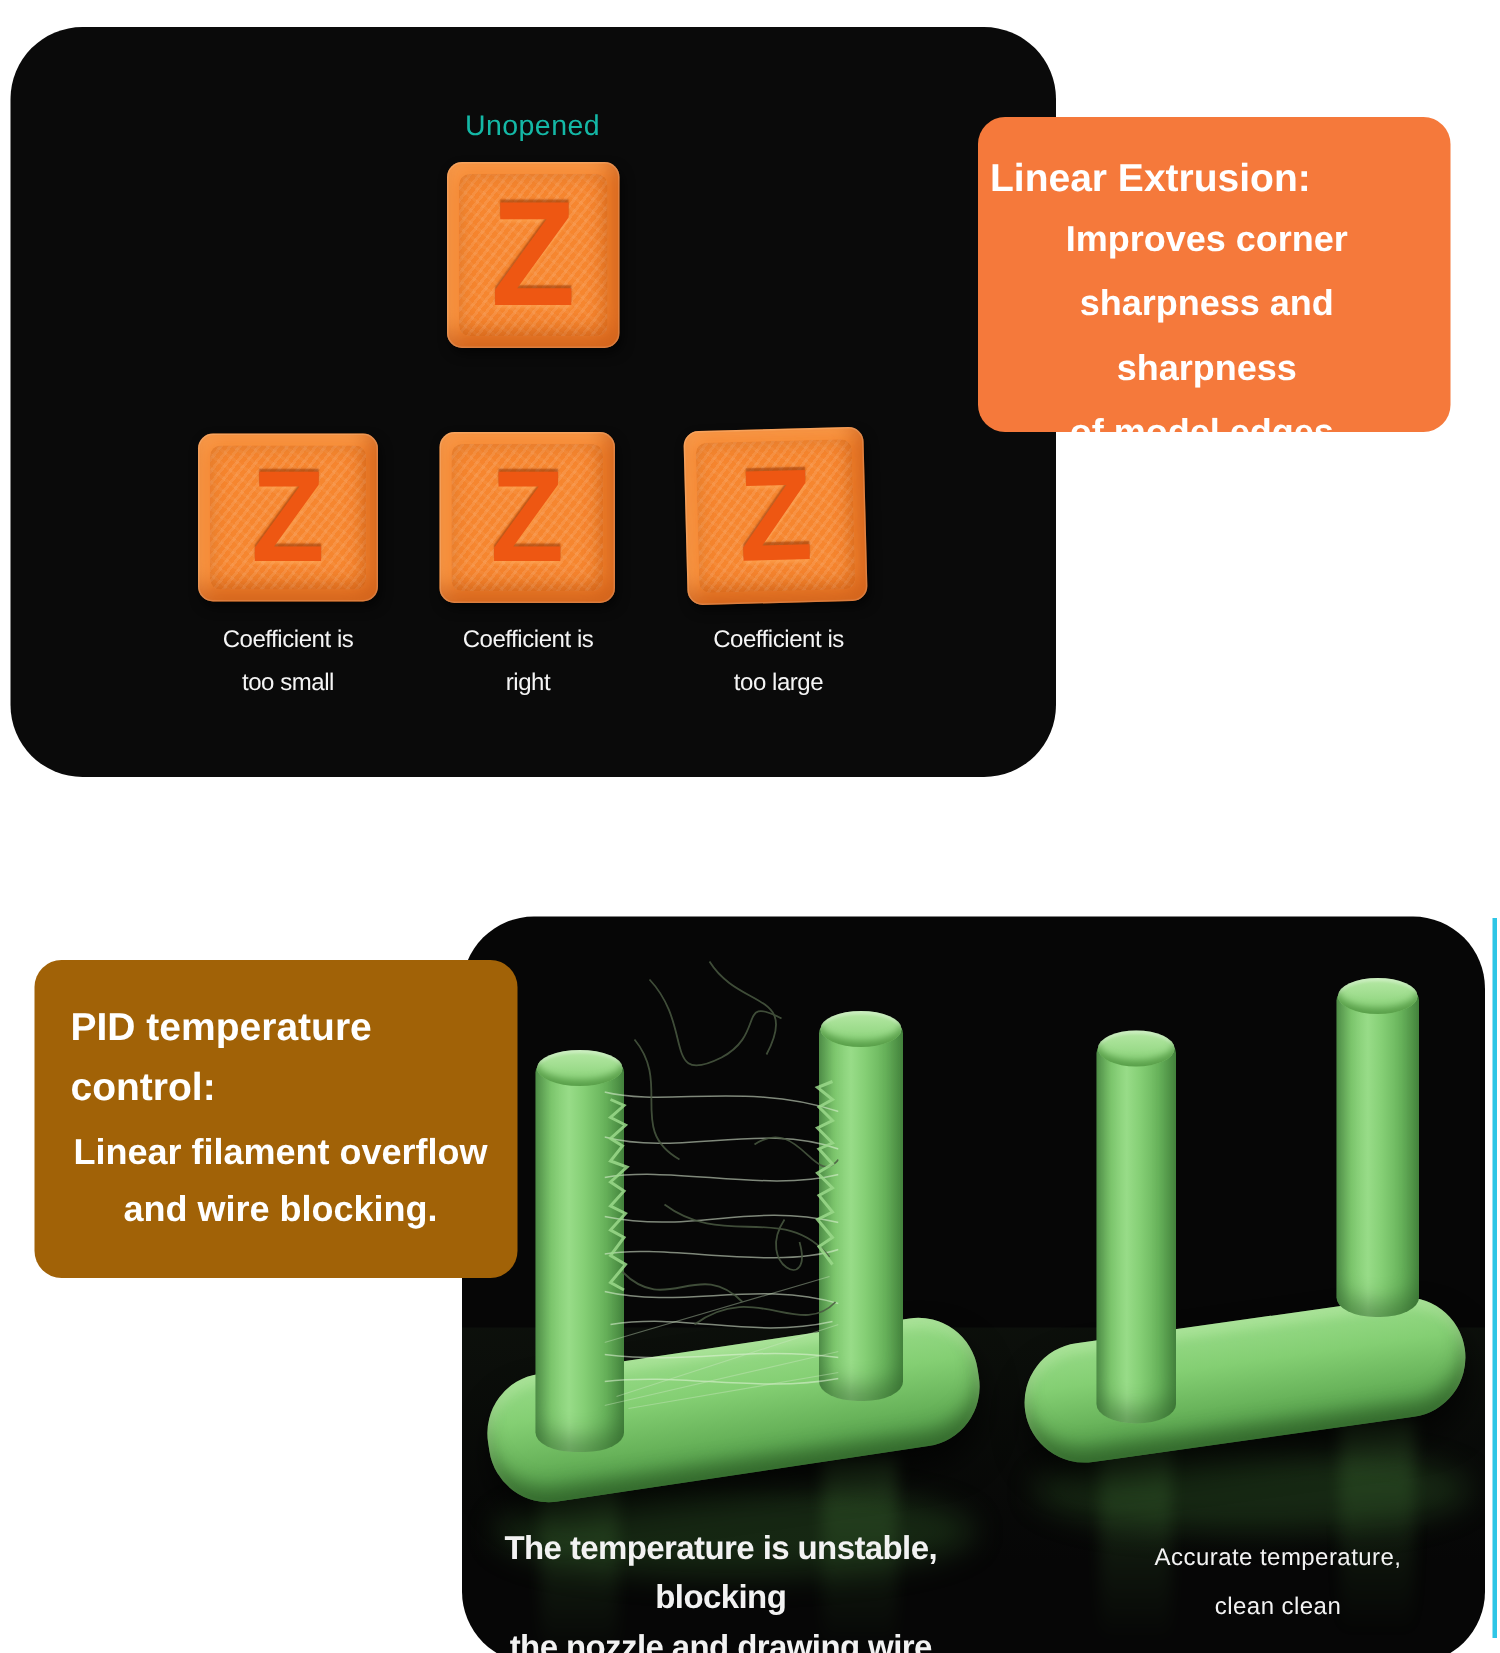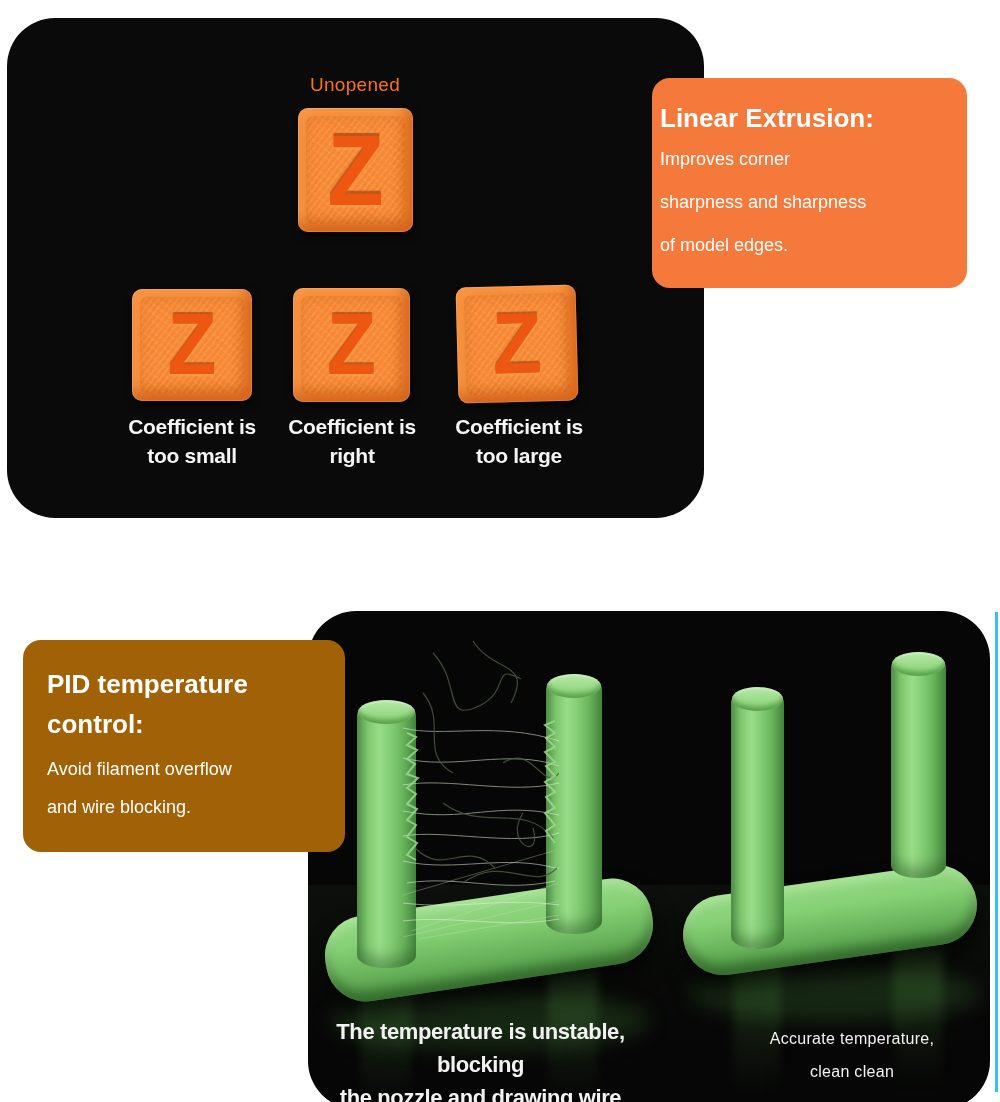--- a/index.html
+++ b/index.html
@@ -11,21 +11,21 @@
   #panel-top { left:7px; top:18px; width:697px; height:500px; background:#0a0a0a; }
   #panel-bottom { left:308px; top:580px; width:682px; height:498px; background:#060606;margin-top:31px; }
   #panel-bottom::before { 
     content:""; position:absolute; left:0; top:55%; width:100%; height:45%;
     background:linear-gradient(180deg, rgba(40,60,35,.18), rgba(10,14,8,0) 70%);
   }
 
   
   .unopened {
     position:absolute; left:248px; top:56px; width:200px; text-align:center;
-    color:#f97316; font-size:19px; letter-spacing:.3px;
+    color:#14b8a6; font-size:19px; letter-spacing:.3px;
   }
   .cube {
     position:absolute; background:#f6862f; border-radius:10px;
     display:flex; align-items:center; justify-content:center;
     box-shadow: inset 0 0 0 1px rgba(255,255,255,.14),
                 inset -6px -9px 14px rgba(168,58,4,.45),
                 inset 6px 6px 12px rgba(255,195,125,.35),
                 2px 4px 7px rgba(0,0,0,.55);
   }
   .cube::before {
@@ -41,32 +41,32 @@
   }
   #cube-top { left:291px; top:90px;  width:115px; height:124px; }
   #cube-top .z { font-size:92px; }
   #cube-a   { left:125px; top:271px; width:120px; height:112px; }
   #cube-b   { left:286px; top:270px; width:117px; height:114px; }
   #cube-c   { left:450px; top:268px; width:120px; height:116px; transform:rotate(-1.5deg); }
   #cube-a .z, #cube-b .z, #cube-c .z { font-size:80px; }
 
   .cube-caption {
     position:absolute; width:200px; text-align:center; color:#f5f5f5;
-    font-weight:bold; font-size:21px; line-height:29px; letter-spacing:-0.3px;
+    font-weight:normal; font-size:16px; line-height:29px; letter-spacing:-0.3px;
   }
   #cap-a { left:85px;  top:394px; }
   #cap-b { left:245px; top:394px; }
   #cap-c { left:412px; top:394px; }
 
   
   .callout { position:absolute; border-radius:18px; color:#ffffff; box-sizing:border-box; }
   #callout-orange { left:652px; top:78px; width:315px; height:210px; background:#f5793b; padding:20px 18px 0 8px; }
   #callout-green  { left:23px; top:640px; width:322px; height:212px; background:#a16207; padding:24px 18px 0 24px; }
   .callout .title { font-size:26px; font-weight:bold; line-height:40px; margin:0; }
-  .callout .line  { font-size:18px; font-weight:normal; line-height:43px; }
+  .callout .line  { font-size:24px; font-weight:bold; line-height:43px;text-align:center; }
   #callout-green .line { line-height:38px; }
 
   
   .base {
     position:absolute; border-radius:40px;
     background:linear-gradient(180deg,#98db88 0%,#84cf73 35%,#68b35a 70%,#4f9a47 100%);
     box-shadow: inset 0 6px 8px rgba(225,255,205,.28),
                 inset 0 -10px 12px rgba(25,60,20,.5),
                 0 14px 22px rgba(0,0,0,.65);
   }
@@ -209,19 +209,19 @@
     </div>
     <div class="photo-caption" id="caption-right">
       <div>Accurate temperature,</div>
       <div>clean clean</div>
     </div>
   </section>
 
   <aside class="callout" id="callout-green">
     <h2 class="title" style="margin:0">PID temperature</h2>
     <h2 class="title" style="margin:0 0 6px">control:</h2>
-    <div class="line">Avoid filament overflow</div>
+    <div class="line">Linear filament overflow</div>
     <div class="line">and wire blocking.</div>
   </aside>
 
   <div class="accent-line"></div>
 
 </div>
 
 </body></html>

